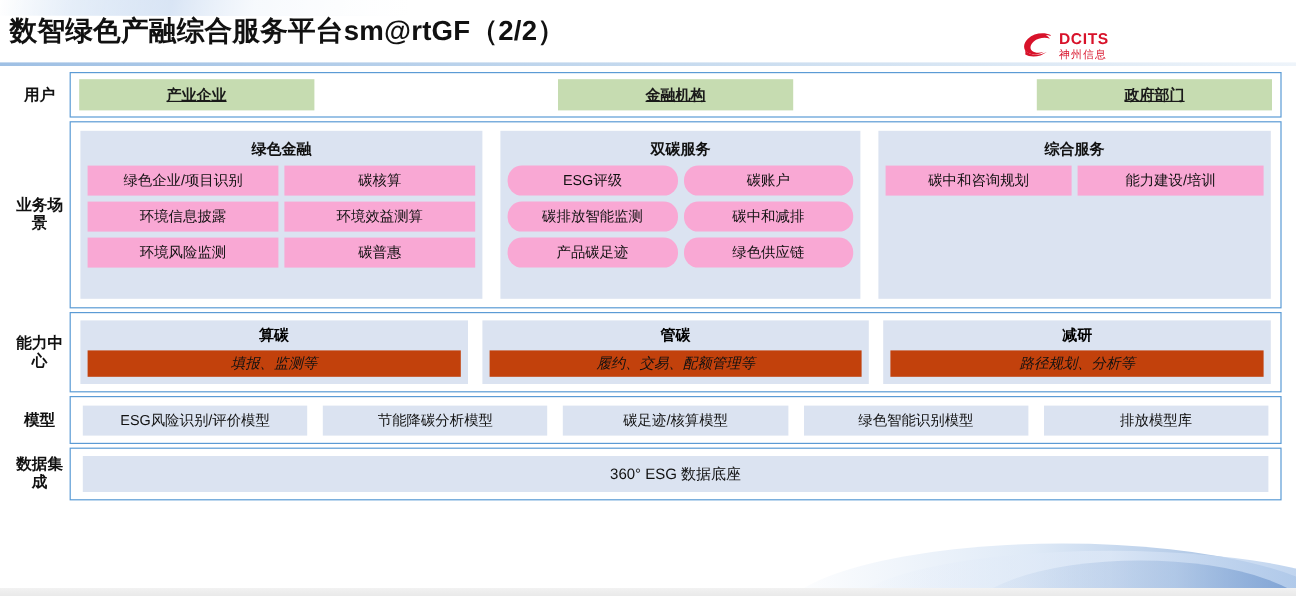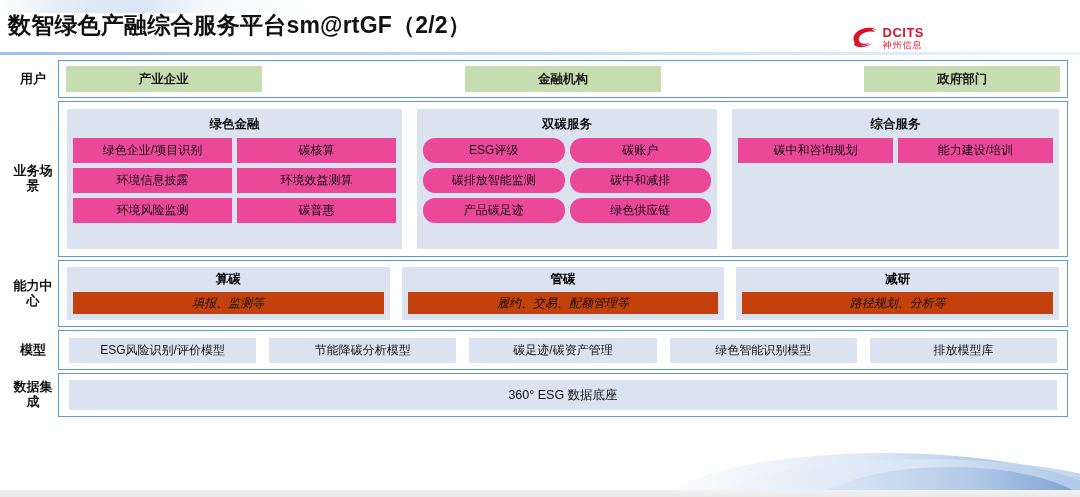--- a/index.html
+++ b/index.html
@@ -73,40 +73,40 @@
   .row-body{
     flex:1;border:1px solid #5b9bd5;background:#ffffff;
     box-sizing:border-box;
   }
 
   
   .user-row .row-body{height:38px;display:flex;align-items:center;padding:0 3px;}
   .user-chip{
     flex:1;margin:0 4px;height:26px;background:#c6dcb1;
     display:flex;align-items:center;justify-content:center;
-    font-size:12.5px;font-weight:bold;color:#1a1a1a;
+    font-size:12.5px;font-weight:bold;color:#1a1a1a;text-decoration:underline;
   }
   .user-spacer{flex:1;}
 
   
   .scene-row .row-body{padding:7px 8px;display:flex;gap:15px;}
   .scene-col{
     background:#dbe3f1;padding:5px 6px 8px 6px;box-sizing:border-box;
     display:flex;flex-direction:column;
   }
   .scene-col.c1{flex:0 0 335px;}
   .scene-col.c2{flex:0 0 300px;}
   .scene-col.c3{flex:1;}
   .scene-title{
     text-align:center;font-size:12.5px;font-weight:bold;color:#111;
     padding:2px 0 5px 0;
   }
   .scene-items{display:flex;flex-wrap:wrap;gap:5px;}
   .scene-item{
-    background:#ec4899;height:25px;box-sizing:border-box;
+    background:#f9a8d4;height:25px;box-sizing:border-box;
     display:flex;align-items:center;justify-content:center;
     font-size:12px;color:#111;
   }
   .scene-col.c1 .scene-item{width:calc(50% - 2.5px);}
   .scene-col.c2 .scene-item{width:calc(50% - 2.5px);border-radius:12px;}
   .scene-col.c3 .scene-item{width:calc(50% - 2.5px);}
   .scene-col .pad{flex:1;min-height:18px;}
 
   
   .cap-row .row-body{padding:6px 8px;display:flex;gap:12px;}
@@ -231,21 +231,21 @@
         <div class="cap-sub">路径规划、分析等</div>
       </div>
     </div>
   </div>
 
   <div class="row model-row">
     <div class="row-label">模型</div>
     <div class="row-body">
       <div class="model-chip">ESG风险识别/评价模型</div>
       <div class="model-chip">节能降碳分析模型</div>
-      <div class="model-chip">碳足迹/碳资产管理</div>
+      <div class="model-chip">碳足迹/核算模型</div>
       <div class="model-chip">绿色智能识别模型</div>
       <div class="model-chip">排放模型库</div>
     </div>
   </div>
 
   <div class="row data-row">
     <div class="row-label">数据集成</div>
     <div class="row-body">
       <div class="data-chip">360° ESG 数据底座</div>
     </div>

